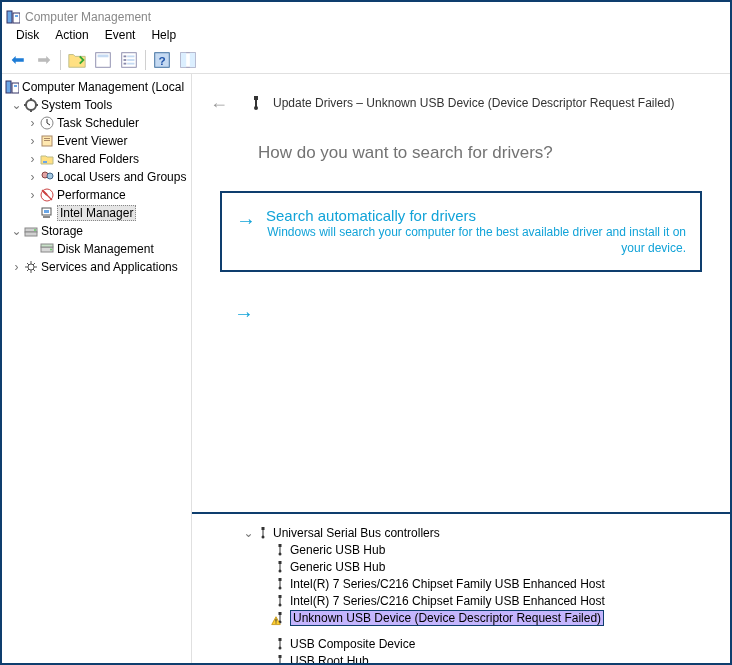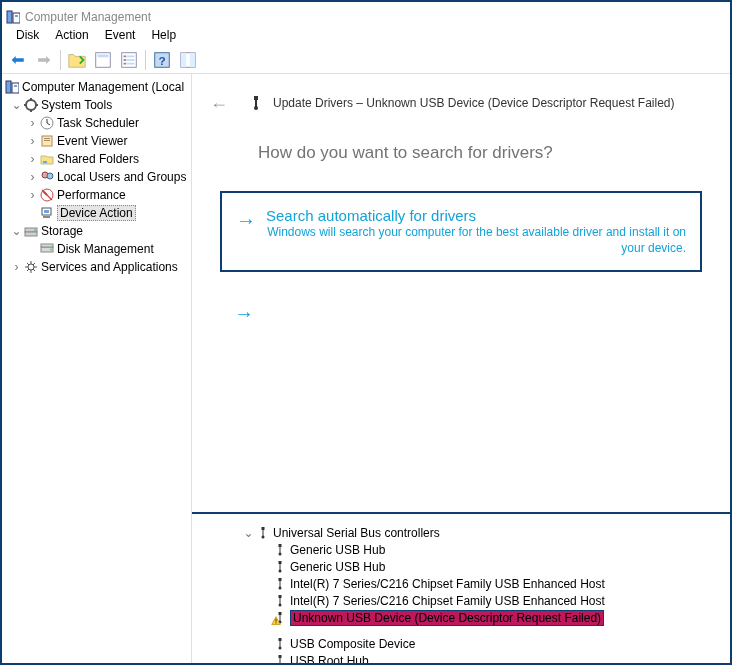--- a/index.html
+++ b/index.html
@@ -40,21 +40,21 @@
     .option-plain { margin: 10px 28px 14px 28px; padding: 14px; cursor:pointer; display:flex; }
     .opt-arrow { color:#12a3d8; font-size:20px; margin-right:10px; width:20px; flex-shrink:0;}
     .opt-title { color:#12a3d8; font-size:15px; }
     .opt-sub { color:#12a3d8; font-size:12px; line-height:1.35; max-width:420px;text-align:right; }
     .opt-sub.muted { color:#12a3d8; }
 
     
     .lower-tree { position:absolute; left:0; right:0; top:450px; bottom:0; font-size:12px; overflow-x:auto; white-space:nowrap; }
     .lt-row { display:flex; align-items:center; height:17px; padding:0; cursor:default;}
     .lt-row .ic { width:15px; }
-    .selected-dev { background:#be185d; border:1px solid #0e3e6e; }
+    .selected-dev { background:#c4b5fd; border:1px solid #0e3e6e; }
 
     
     svg { display:block; }
   </style>
 </head>
 <body>
 
 <svg width="0" height="0" style="position:absolute">
   <defs>
     <g id="i-mgmt">
@@ -274,21 +274,21 @@
         </span>
       <span>Performance</span>
     </div>
     <div class="tree-row" style="padding-left:24px">
       <span class="tw" style="visibility:hidden">›</span>
       <span class="ic">
           <svg width="14" height="14" viewBox="0 0 14 14">
             <use href="#i-devmgr"></use>
           </svg>
         </span>
-      <span class="selected" style="padding:0 2px">Device Action</span>
+      <span class="selected" style="padding:0 2px">Intel Manager</span>
     </div>
     <div class="tree-row" style="padding-left:8px">
       <span class="tw">⌄</span>
       <span class="ic">
           <svg width="14" height="14" viewBox="0 0 14 14">
             <use href="#i-storage"></use>
           </svg>
         </span>
       <span>Storage</span>
     </div>

